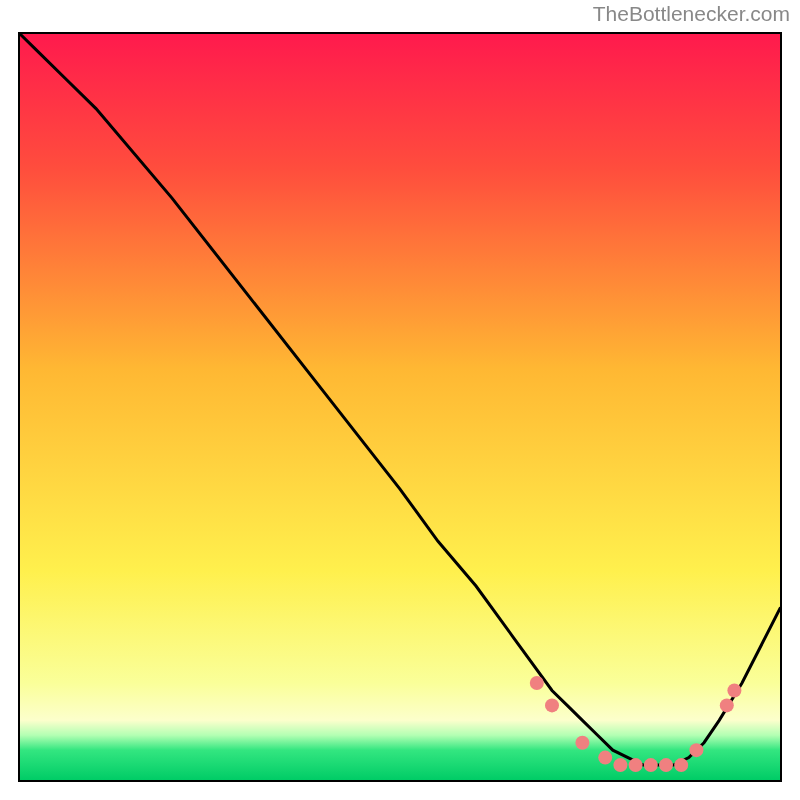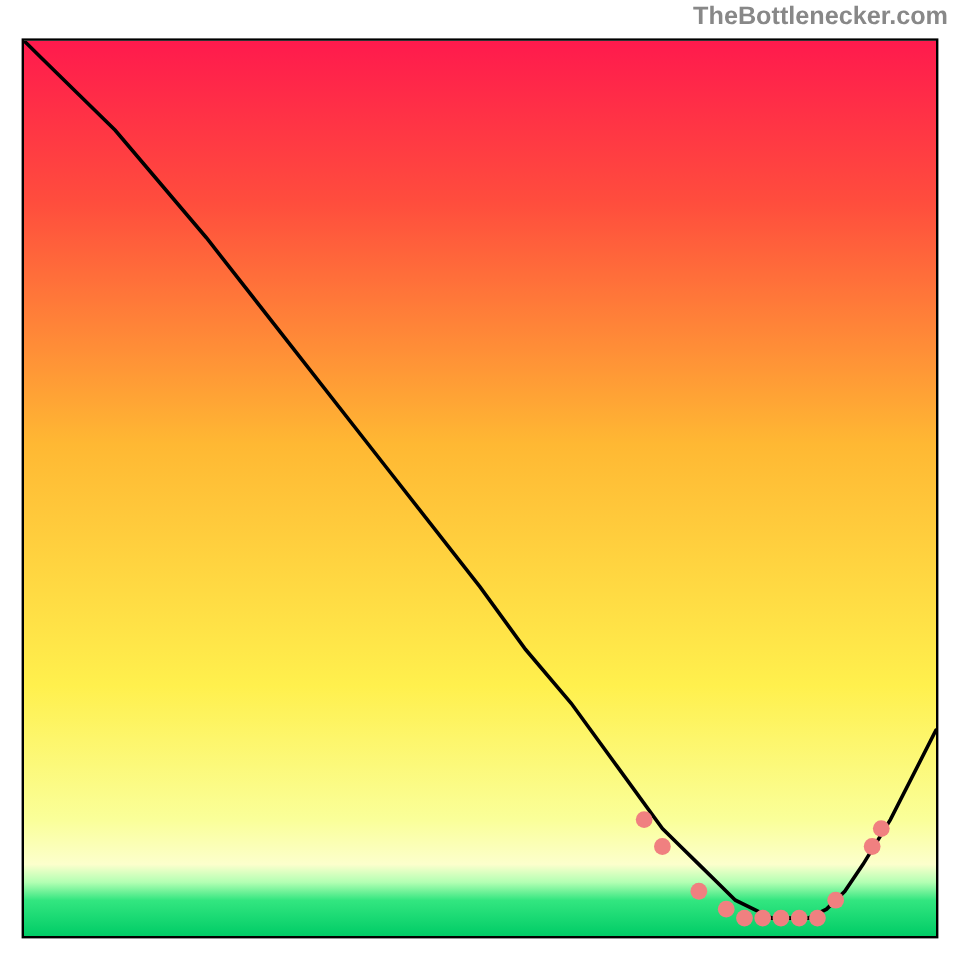--- a/index.html
+++ b/index.html
@@ -15,21 +15,21 @@
     height: 800px;
     position: relative;
     background: #fff;
   }
   .watermark {
     position: absolute;
     top: 2px;
     right: 10px;
     font-size: 21px;
     color: #888;
-    font-weight: 700;
+    font-weight: 400;
     z-index: 10;
   }
   .plot-area {
     position: absolute;
     left: 18px;
     top: 32px;
     width: 764px;
     height: 750px;
     border: 2px solid #000;
     box-sizing: border-box;

